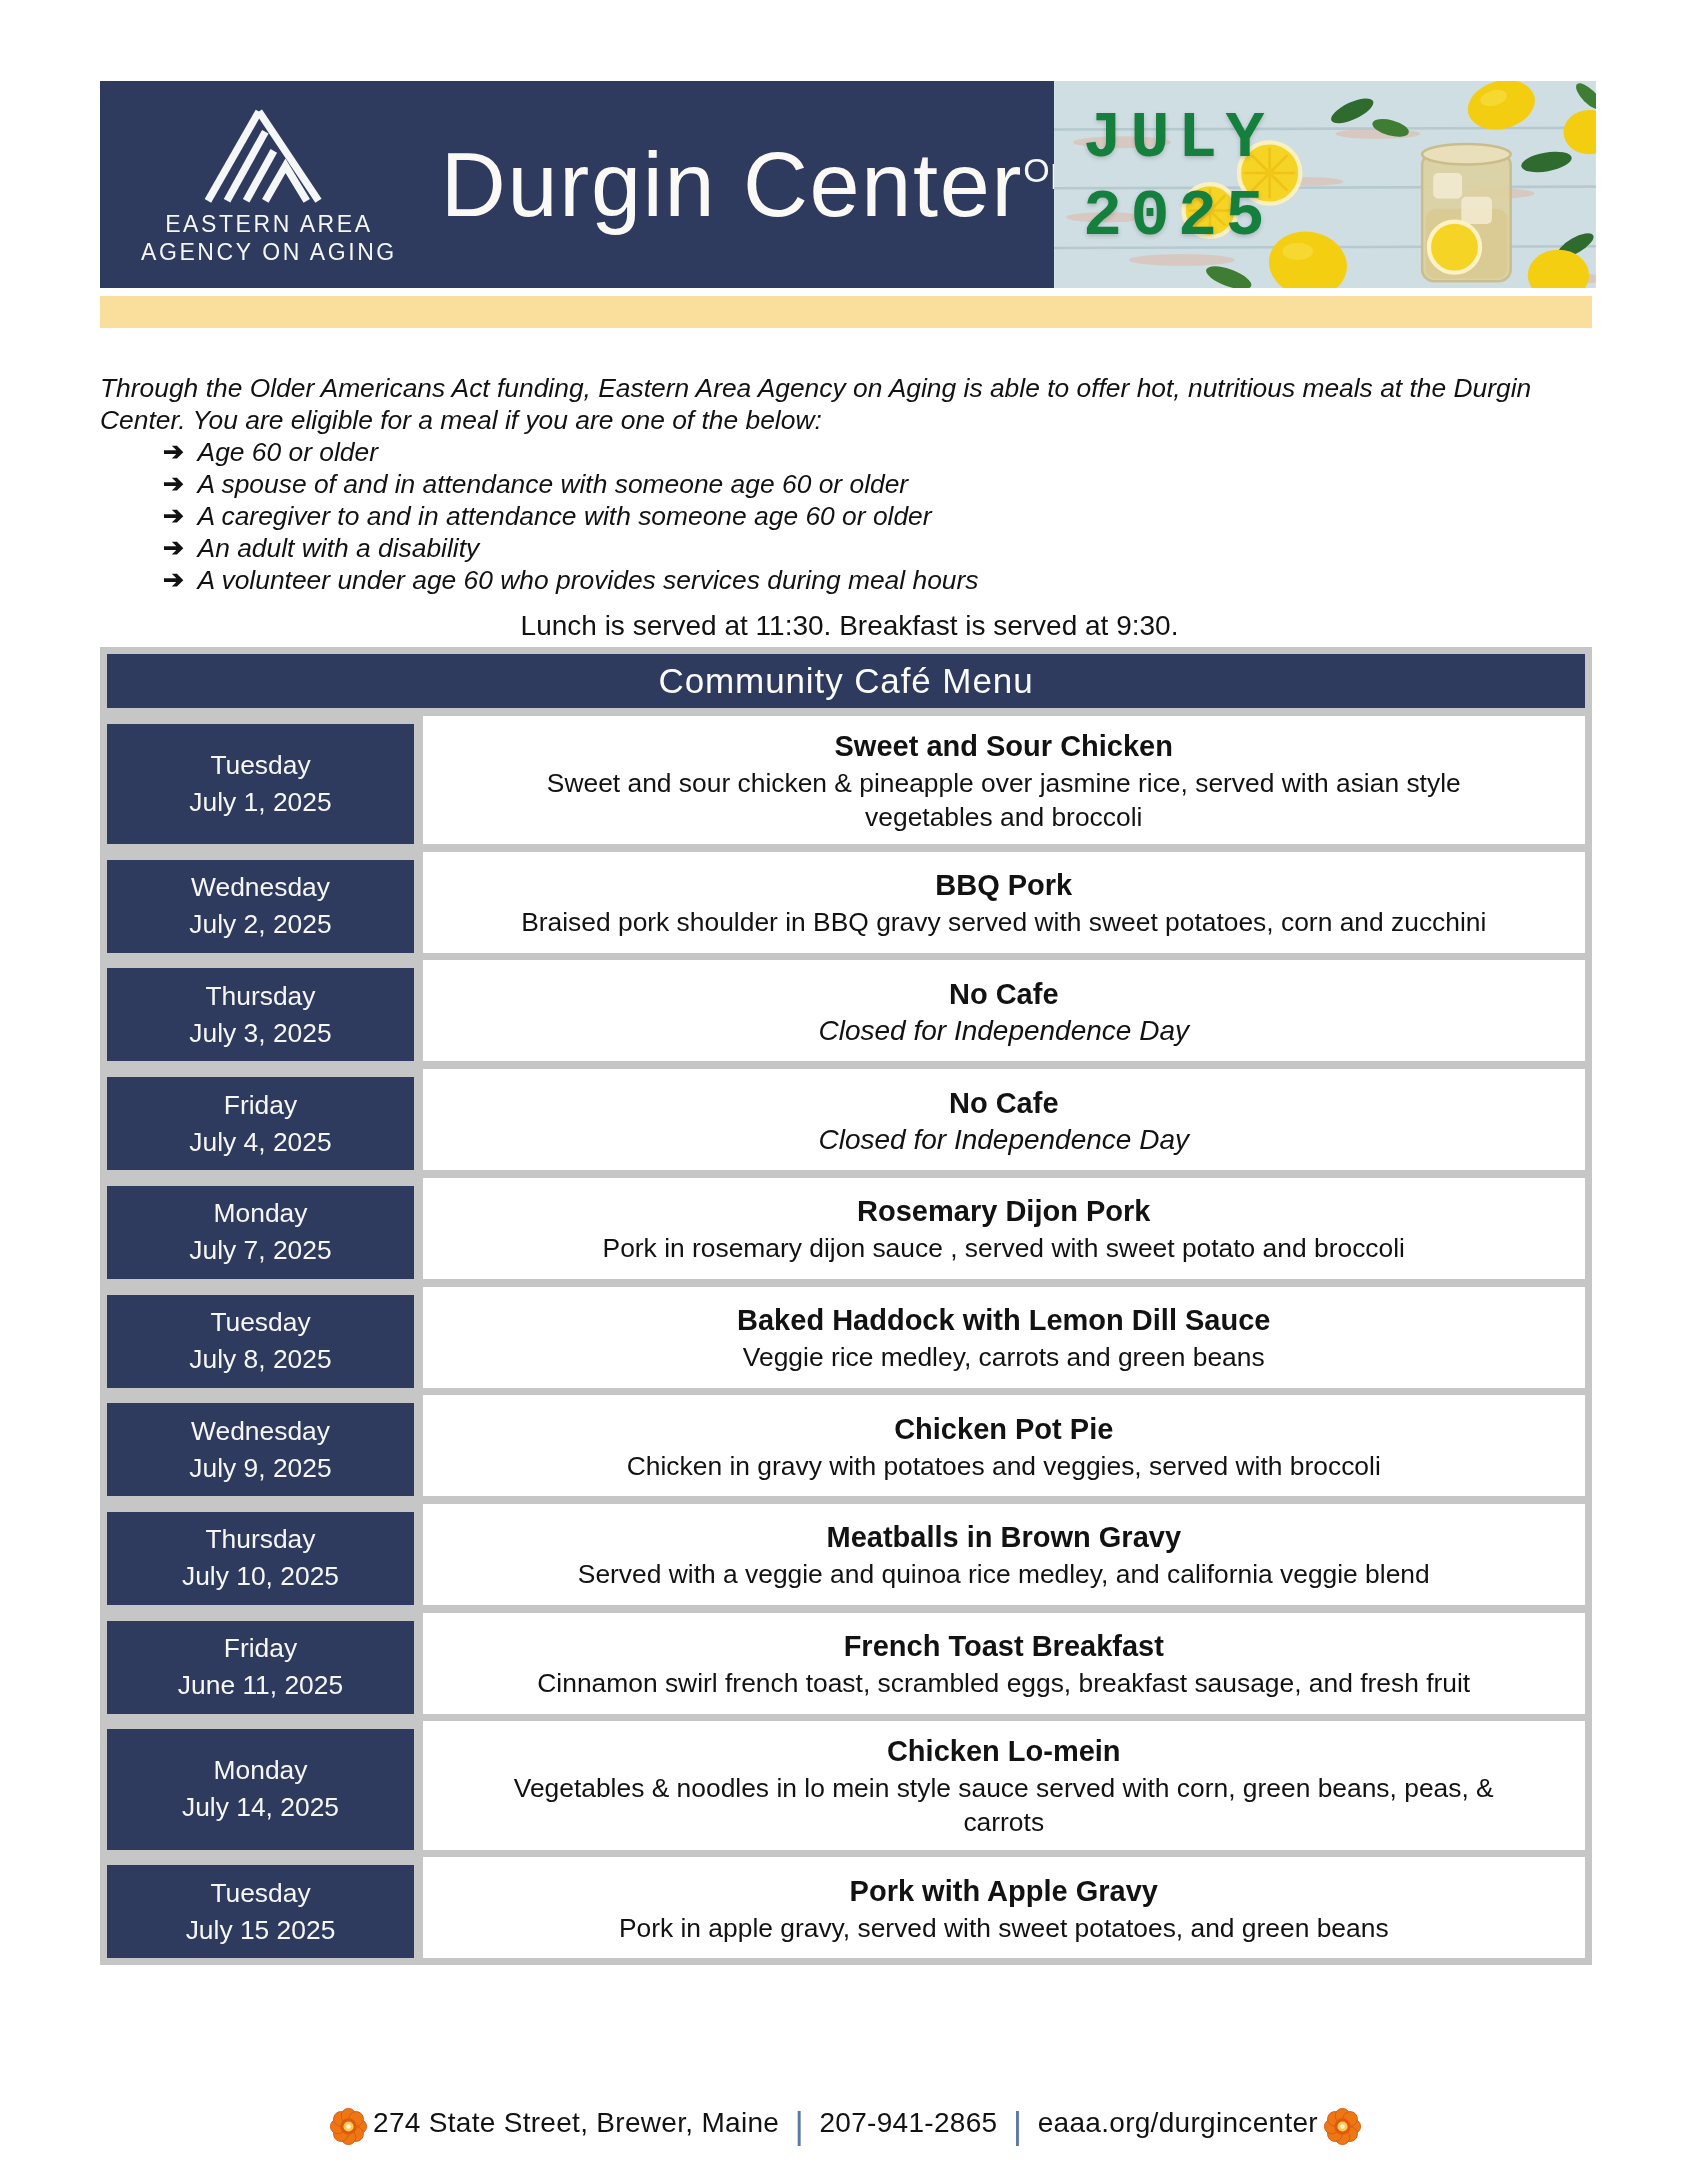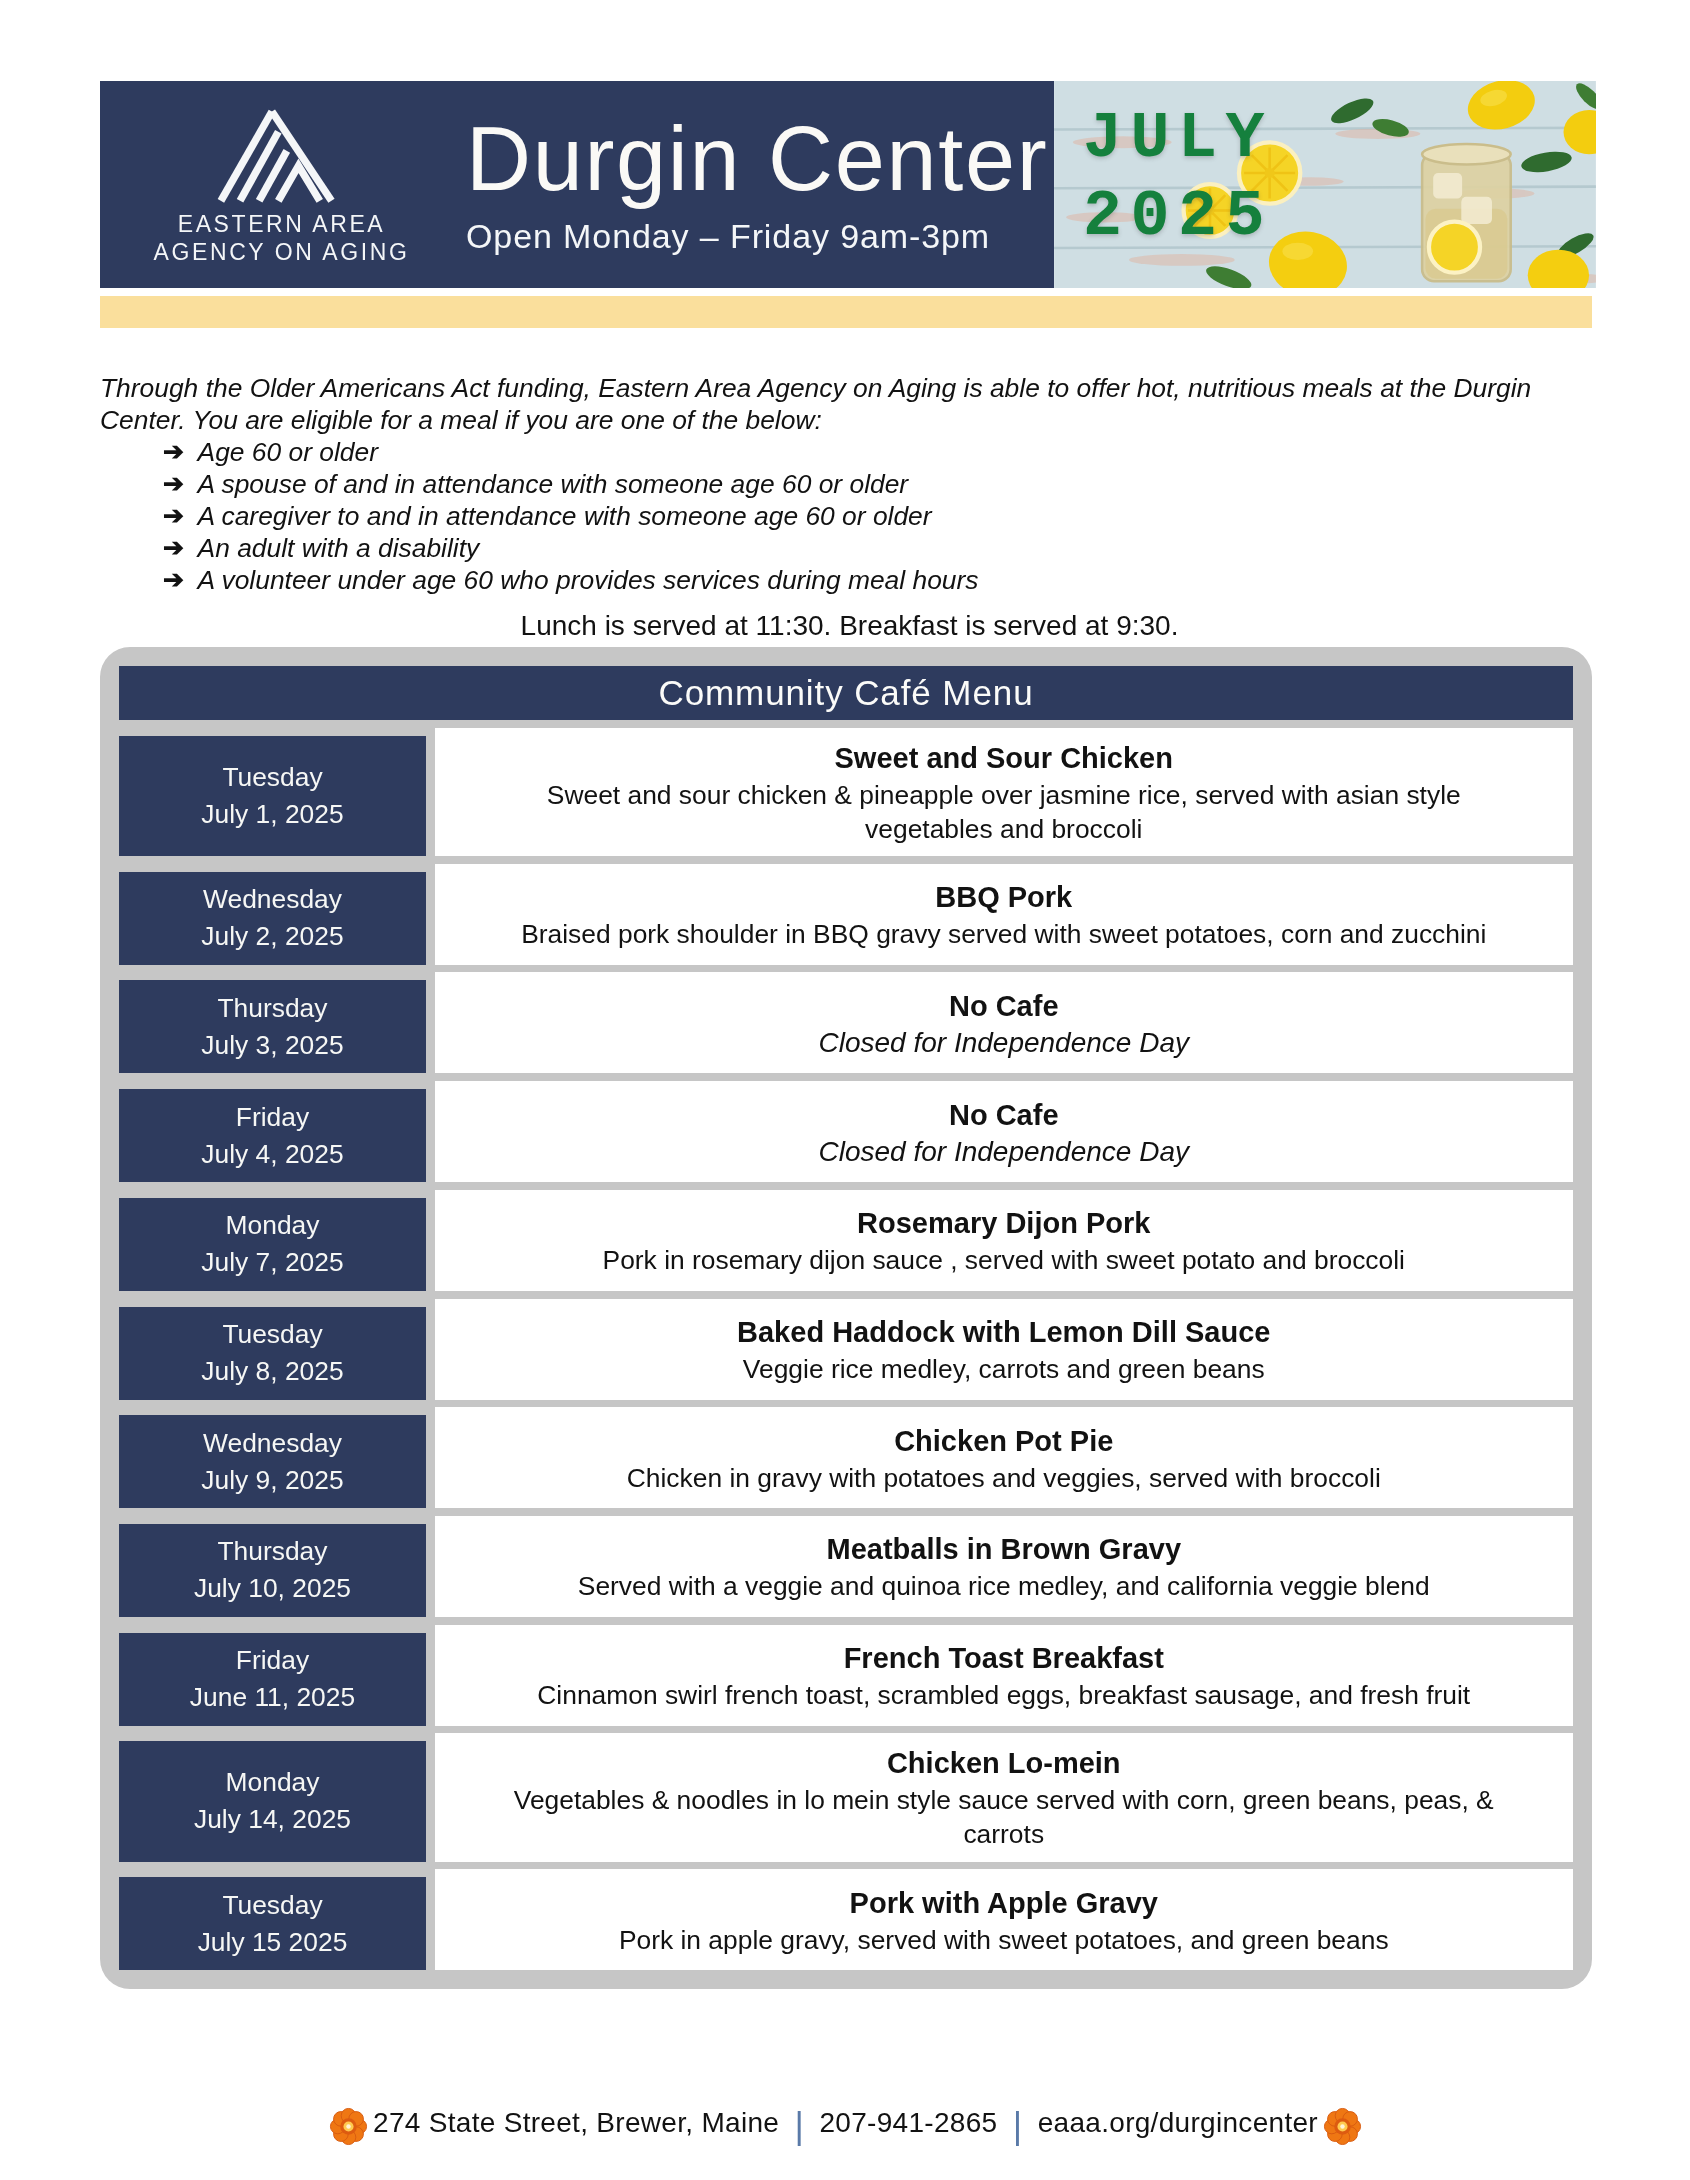--- a/index.html
+++ b/index.html
@@ -6,39 +6,39 @@
   .page{
     position:relative;width:1691px;height:2181px;background:#ffffff;
     font-family:"Liberation Sans",sans-serif;color:#121212;overflow:hidden;
   }
   
   .banner{position:absolute;left:100px;top:81px;width:1496px;height:207px;display:flex;}
   .banner-navy{width:954px;height:100%;background:#2e3b5e;display:flex;align-items:center;box-sizing:border-box;}
   .logo-block{width:281px;display:flex;flex-direction:column;align-items:center;margin-left:41px;}
   .logo-block svg{display:block;}
   .logo-text{margin-top:6.8px;color:#f4f6f8;font-size:23px;line-height:28px;letter-spacing:2.6px;text-align:center;font-weight:400;white-space:nowrap;}
-  .banner-titles{margin-left:44px;display:flex;flex-direction:column;}
+  .banner-titles{margin-left:44px;display:flex;flex-direction:row;}
   .banner-title{color:#faf9f6;font-size:90px;line-height:92px;letter-spacing:1.7px;font-weight:400;white-space:nowrap;}
   .banner-subtitle{color:#f4f6f8;font-size:34px;letter-spacing:0.9px;margin-top:12px;white-space:nowrap;}
   .banner-photo{position:relative;width:542px;height:100%;overflow:hidden;}
   .banner-photo > svg{position:absolute;left:0;top:0;}
   .month-block{position:absolute;left:29px;top:19px;color:#15803d;
     font-family:Liberation Mono, monospace;font-weight:bold;font-size:65px;line-height:78px;
     letter-spacing:8.5px;text-shadow:0 1.7px 4.3px rgba(60,60,60,.25);}
   .yellow-band{position:absolute;left:100px;top:296px;width:1492px;height:32px;background:#fadf9c;}
   
   .intro{position:absolute;left:100px;top:372px;width:1499px;}
   .intro-paragraph{font-style:italic;font-size:26.4px;line-height:32px;margin:0;}
   .eligibility{list-style:none;margin:0;padding:0 0 0 63px;}
   .eligibility li{display:flex;align-items:baseline;font-style:italic;font-size:26.4px;line-height:32px;}
   .arrow-glyph{font-style:normal;font-weight:bold;font-size:25px;margin-right:13.6px;transform:translateY(-0.9px);}
   .serving-note{margin-top:13.6px;text-align:center;font-size:28px;font-style:normal;}
   
   .menu-table{position:absolute;left:100px;top:647px;width:1492px;background:#c6c6c6;
-    padding:19px;box-sizing:border-box;display:flex;flex-direction:column;gap:7.7px;border-radius:30px;}
+    padding:7px;box-sizing:border-box;display:flex;flex-direction:column;gap:7.7px;}
   .menu-title-bar{background:#2e3b5e;min-height:54px;display:flex;align-items:center;justify-content:center;
     color:#fbfbf9;font-size:35px;letter-spacing:0.9px;}
   .menu-row{display:grid;grid-template-columns:307px 1fr;gap:8.5px;min-height:101px;}
   .date-cell{background:#2e3b5e;color:#f6f7f5;display:flex;flex-direction:column;justify-content:center;
     align-items:center;text-align:center;font-size:26.4px;line-height:37px;margin-top:8px;}
   .meal-cell{background:#ffffff;display:flex;flex-direction:column;justify-content:center;align-items:center;
     text-align:center;padding:10.2px 60px;box-sizing:border-box;}
   .meal-title{font-weight:bold;font-size:29px;line-height:40px;}
   .meal-desc{font-size:26.4px;line-height:34px;}
   .menu-row.closed .meal-desc{font-weight:normal;font-style:italic;font-size:28px;}

